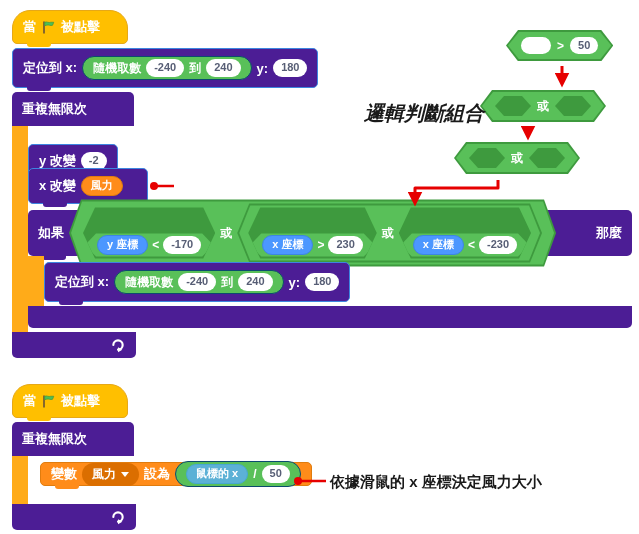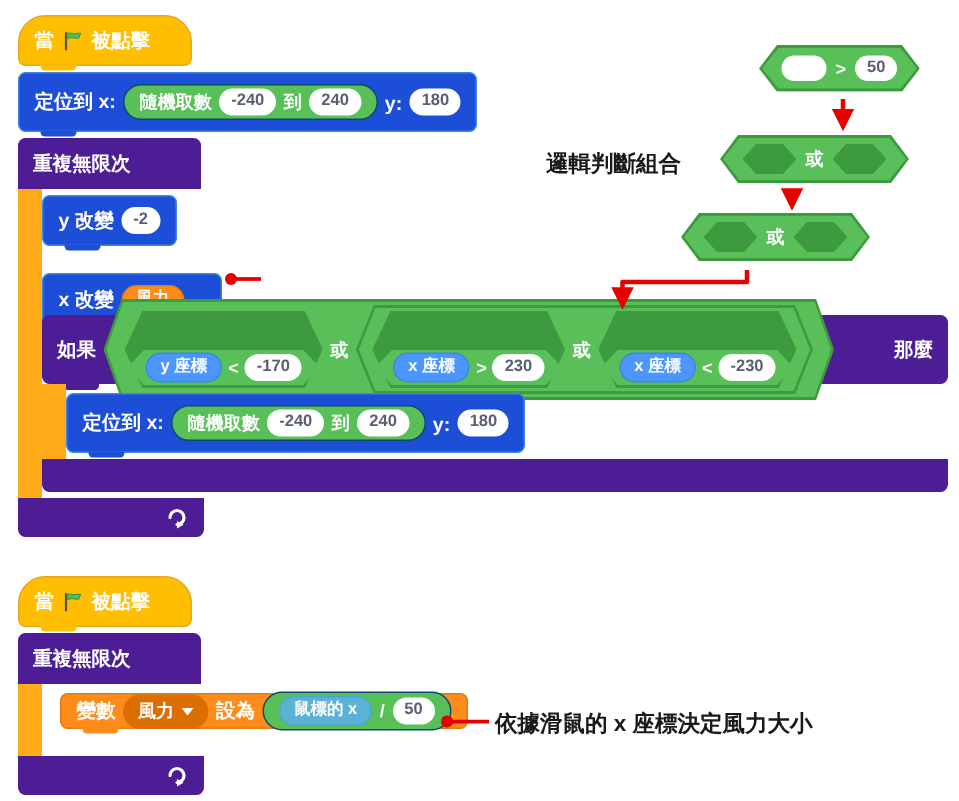--- a/index.html
+++ b/index.html
@@ -2,21 +2,21 @@
 <html><head>
 <meta charset="utf-8">
 <style>
   * { margin:0; padding:0; box-sizing:border-box; }
   html,body { background:#fff; }
   .canvas { position:relative; width:639px; height:534px; background:#ffffff;
             font-family:"Liberation Sans", sans-serif; overflow:hidden; }
   .abs { position:absolute; }
   .block { position:absolute; display:flex; align-items:center; gap:5px; color:#fff;
            font-size:13px; font-weight:bold; padding:0 10px; border-radius:5px; white-space:nowrap; }
-  .motion    { background:#1d4ed8; border:1px solid #3D85E0; }
+  .motion    { background:#4c1d95; border:1px solid #3D85E0; }
   .events    { background:#FFBF00; border:1px solid #E6A817; }
   .variables { background:#FF8C1A; border:1px solid #E07C0E; }
   .control-part { background:#4c1d95; border:none; }
   .hat  { border-radius:18px 18px 5px 5px; }
   .ctop { border-radius:5px 5px 0 0; }
   .cbot { border-radius:0 0 5px 5px; }
   .spine { position:absolute; background:#FFAB19; }
   .stack::after { content:""; position:absolute; left:14px; bottom:-4px; width:24px; height:4px;
                   background:inherit; border-radius:0 0 3px 3px; }
   .oval-num { background:#fff; color:#575E75; border-radius:999px; padding:2px 8px;
@@ -36,21 +36,21 @@
   .hex-in.cmp { padding:2px 12px; gap:4px;margin-top:24px; }
   .hex-in.grp { padding:2px 9px; gap:5px; }
   .hex-in.lvl1 { padding:2px 12px; gap:5px; }
   .hex-slot { width:36px; height:20px; background:#3E9A3E;
               clip-path:polygon(9px 0, calc(100% - 9px) 0, 100% 50%, calc(100% - 9px) 100%, 9px 100%, 0 50%); }
   .dd { display:inline-flex; align-items:center; gap:5px; background:#DB6E00; border-radius:999px;
         padding:3px 10px; color:#fff; font-size:12px; font-weight:bold; }
   .caret { width:0; height:0; border-left:4px solid transparent; border-right:4px solid transparent;
            border-top:5px solid #fff; display:inline-block; }
   .note { position:absolute; font-weight:bold; color:#1a1a1a; font-size:15px; white-space:nowrap; }
-  .note-lg { font-size:15px; }
+  .note-lg { font-size:20px;font-style:italic; }
   .overlay { position:absolute; left:0; top:0; pointer-events:none; z-index:20; }
   .loop-icon { display:inline-flex; margin-left:auto; }
   .then-lbl { margin-left:auto; }
 </style>
 </head>
 <body>
 
 <div class="canvas">
 
   <div class="block events hat stack" style="left:12px;top:10px;width:116px;height:34px">
@@ -74,26 +74,26 @@
     </span>
     <span>y:</span>
     <span class="oval-num">180</span>
   </div>
 
   <div class="block control-part ctop" style="left:12px;top:92px;width:122px;height:34px">
     <span>重複無限次</span>
   </div>
   <div class="spine" style="left:12px;top:126px;width:16px;height:206px"></div>
 
-  <div class="block motion stack" style="left:28px;top:130px;height:34px">
+  <div class="block motion stack" style="left:28px;top:144px;height:34px">
     <span>y 改變</span>
     <span class="oval-num">-2</span>
   </div>
 
-  <div class="block motion stack" style="left:28px;top:182px;width:120px;height:36px">
+  <div class="block motion stack" style="left:28px;top:168px;width:120px;height:36px">
     <span>x 改變</span>
     <span class="rep" style="background:#FF8C1A;border:1px solid #E07C0E">風力</span>
   </div>
 
   <div class="block control-part stack" style="left:28px;top:210px;width:604px;height:46px;border-radius:5px">
     <span>如果</span>
     <span class="hex">
       <span class="hex-in lvl1">
         <span class="hex">
           <span class="hex-in cmp">

